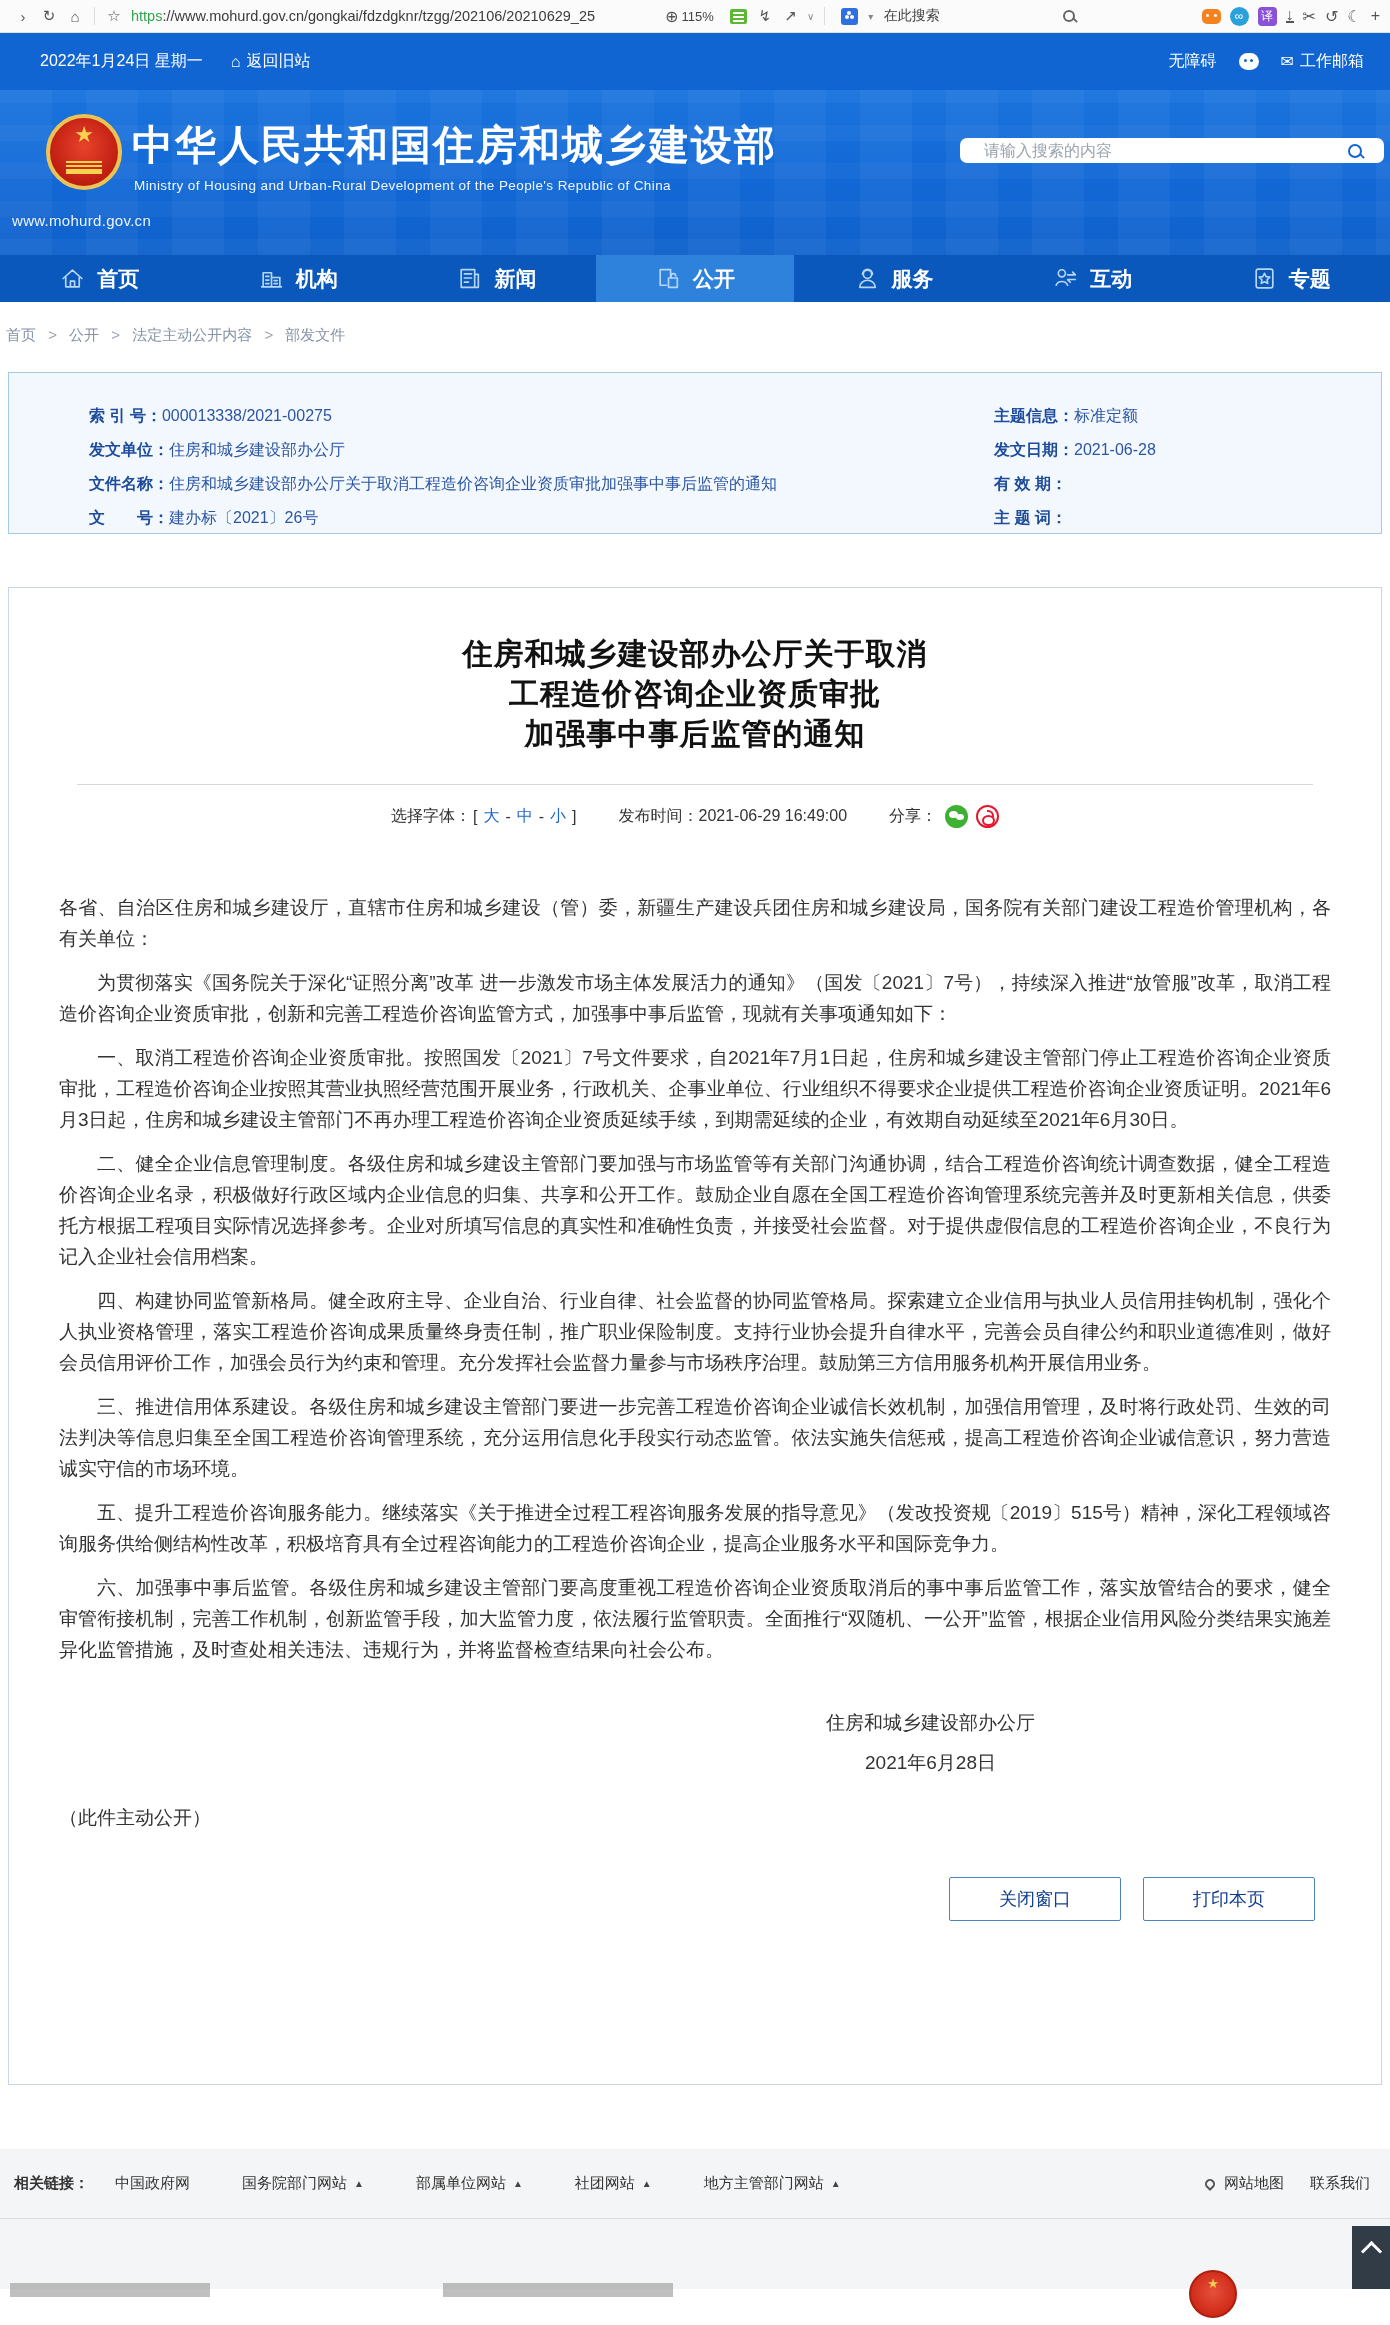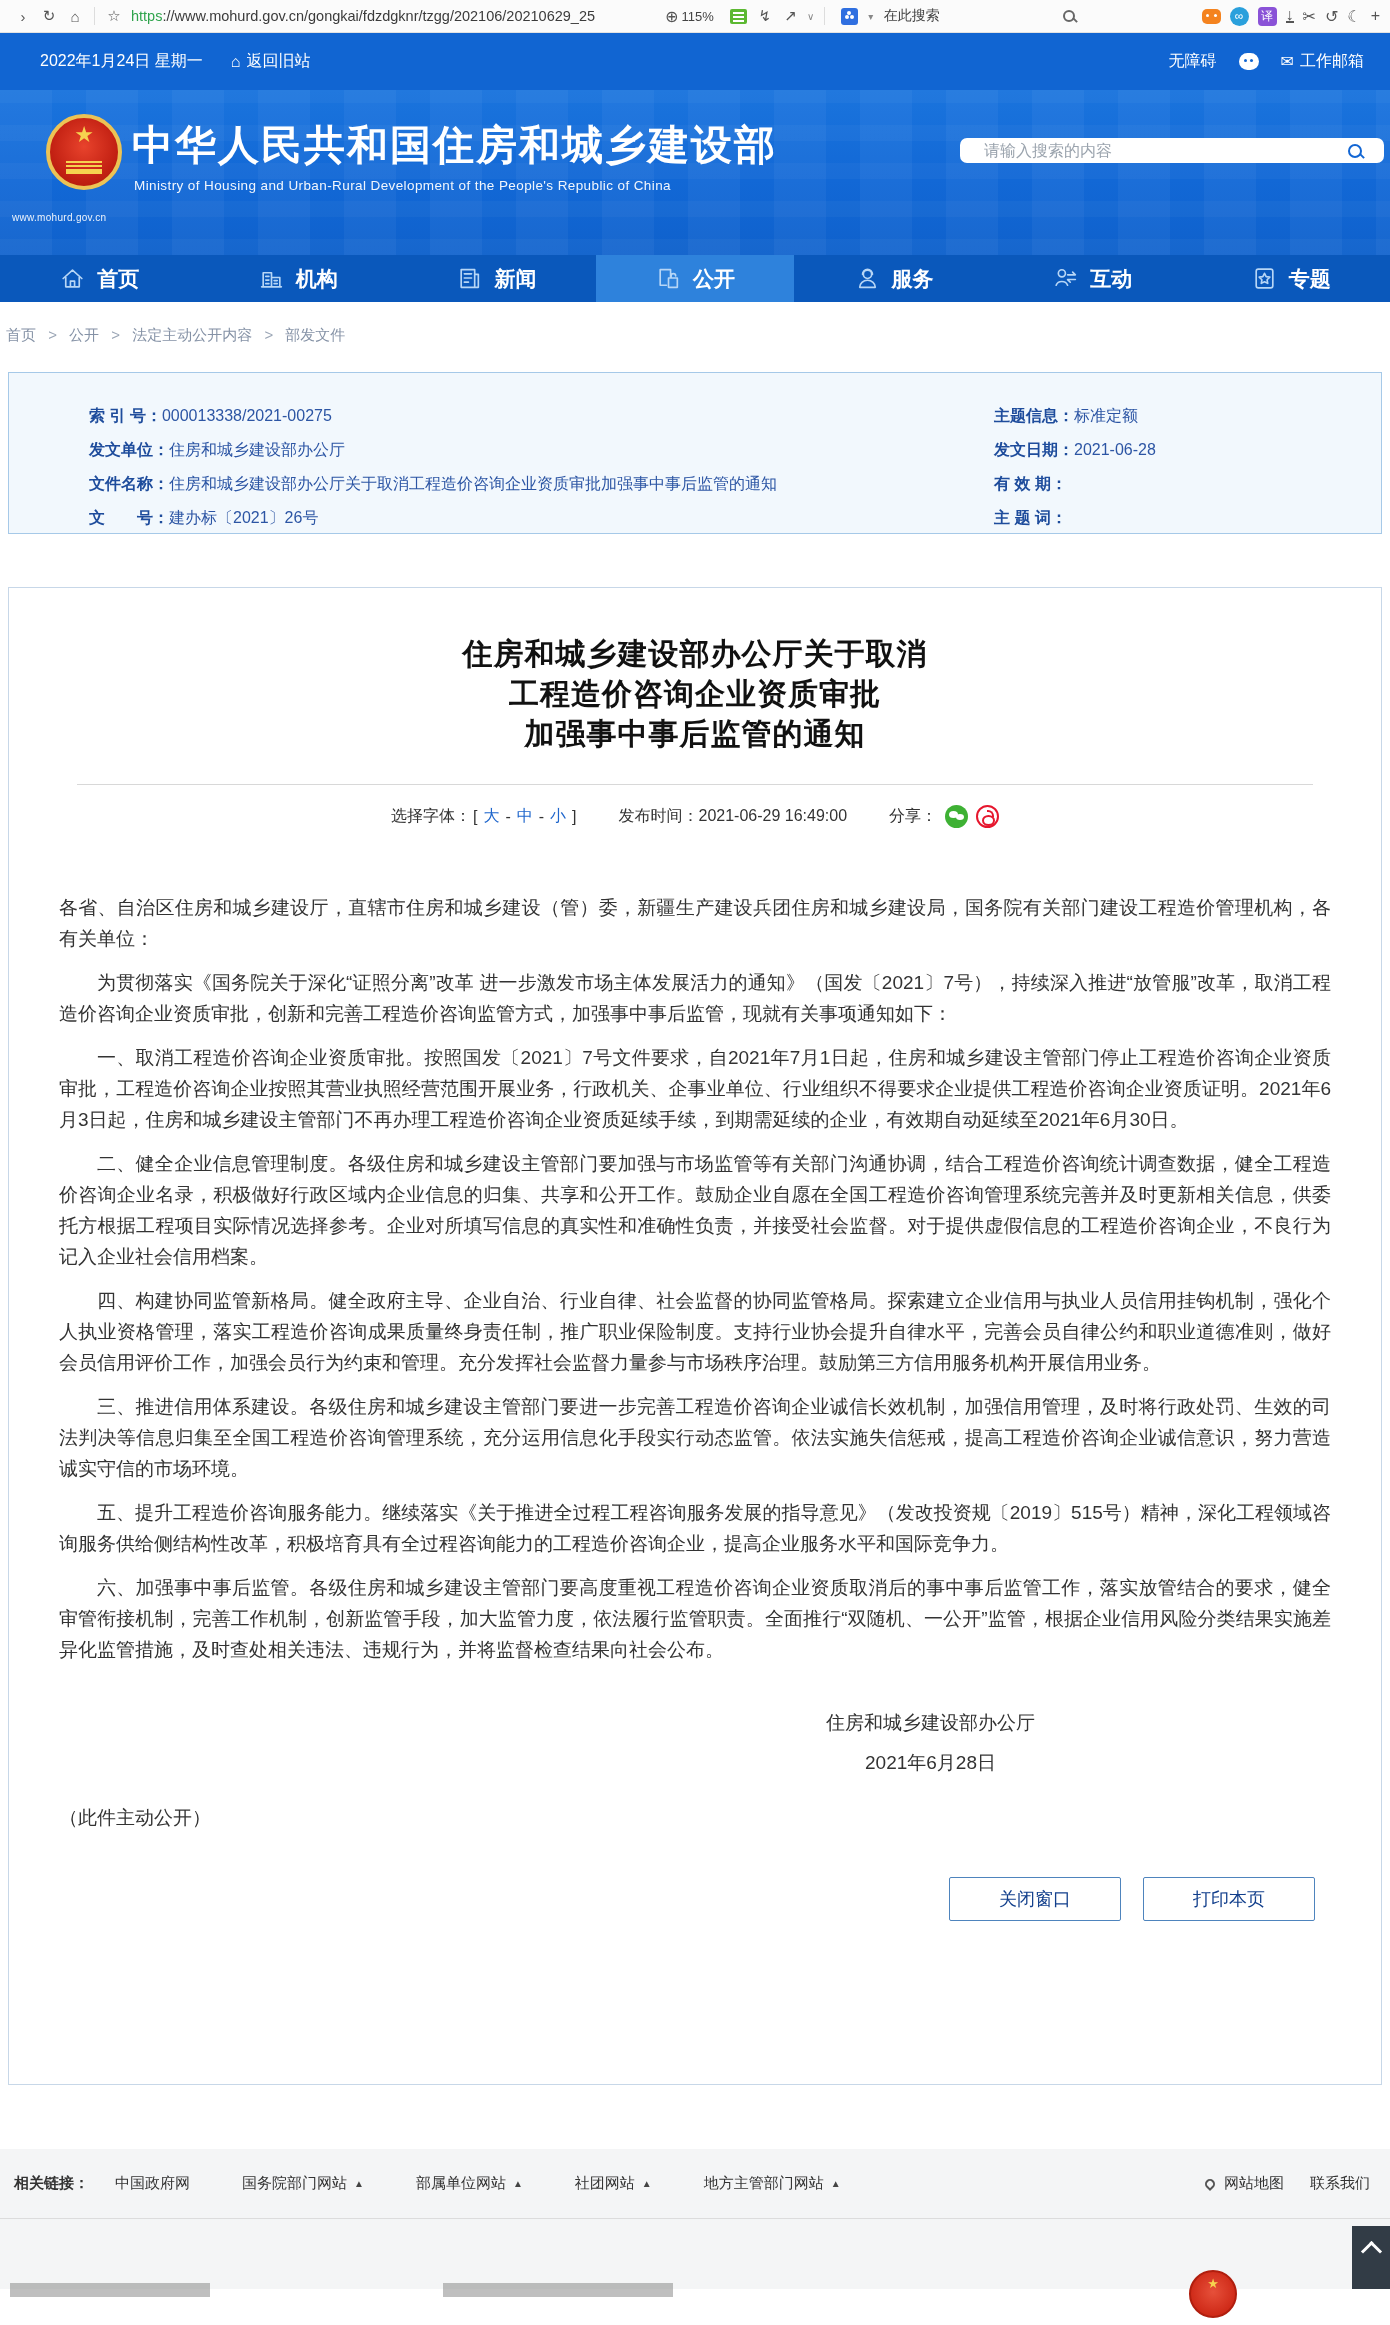--- a/index.html
+++ b/index.html
@@ -63,21 +63,21 @@
        repeating-linear-gradient(0deg, rgba(255,255,255,0.06) 0 16px, rgba(255,255,255,0) 16px 38px); }
   .emblem { position:absolute; left:46px; top:24px; width:76px; height:76px; border-radius:50%;
      background:radial-gradient(circle at 50% 42%, #e8432c 0%, #c32113 62%, #a81608 100%);
      border:4px solid #ecc355; z-index:2; }
   .emblem-star { position:absolute; left:50%; top:6px; transform:translateX(-50%);
      color:#f6d34f; font-size:22px; line-height:22px; }
   .emblem-gate { position:absolute; left:50%; bottom:12px; transform:translateX(-50%);
      width:36px; height:13px;
      background:linear-gradient(180deg,#f6d34f 0 2px, transparent 2px 4px, #f6d34f 4px 6px, transparent 6px 8px, #f6d34f 8px 13px); }
   .site-domain { position:absolute; left:12px; top:122px; color:rgba(255,255,255,.92);
-     font-size:10px; z-index:2; letter-spacing:.3px; }
+     font-size:15px; z-index:2; letter-spacing:.3px; }
   .site-title { position:absolute; left:132px; top:28px; color:#fff; font-size:41px;
      font-weight:bold; letter-spacing:2px; z-index:2; }
   .site-subtitle { position:absolute; left:134px; top:88px; color:rgba(255,255,255,.94);
      font-size:13.5px; letter-spacing:.4px; z-index:2; }
   .hsearch { position:absolute; left:960px; top:48px; width:424px; height:25px; background:#fff;
      border-radius:7px; display:flex; align-items:center; padding:0 16px 0 24px; z-index:2; }
   .hsearch input { flex:1; border:none; outline:none; font-size:16px; color:#333;
      font-family:inherit; background:transparent; }
   .hsearch input::placeholder { color:#9aa3ad; }
   .hsearch-btn { width:26px; height:26px; display:flex; align-items:center; justify-content:center; cursor:pointer; }

